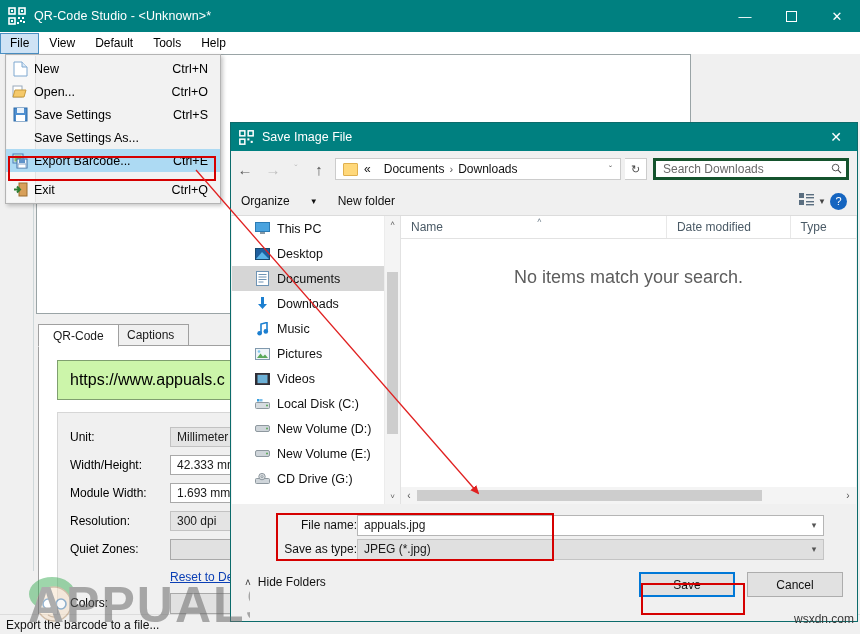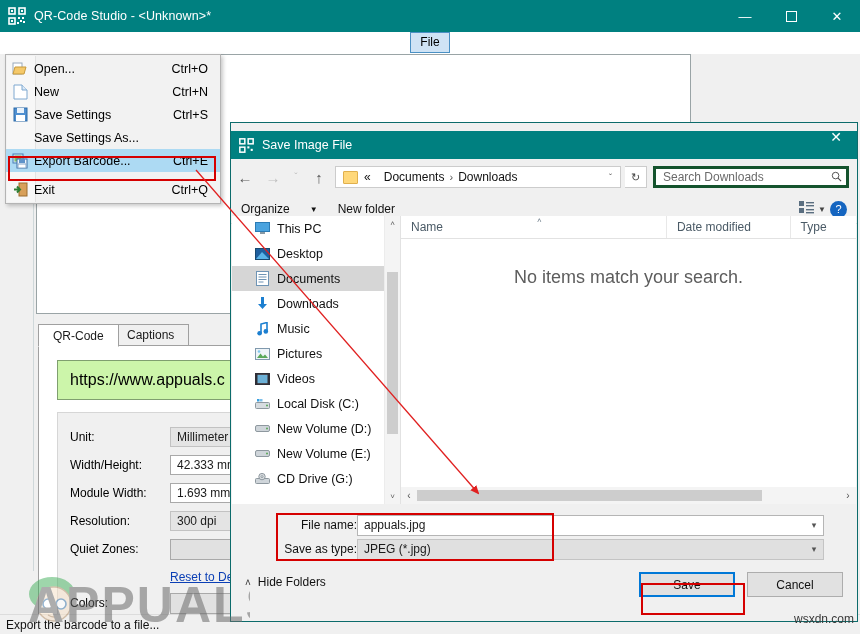--- a/index.html
+++ b/index.html
@@ -7,21 +7,21 @@
 
   
   #app-window{position:absolute;left:0;top:0;width:860px;height:634px;background:#f0f0f0;}
   #titlebar{position:absolute;left:0;top:0;width:860px;height:32px;background:#008080;color:#fff;display:flex;align-items:center;}
   #titlebar .tb-icon{width:18px;height:18px;margin-left:8px;margin-right:8px;flex:0 0 auto;}
   #titlebar .tb-title{font-size:12.5px;letter-spacing:.1px;}
   #win-buttons{position:absolute;right:0;top:0;height:32px;display:flex;}
   #win-buttons div{width:46px;height:32px;display:flex;align-items:center;justify-content:center;color:#fff;font-size:13px;}
 
   
-  #menubar{position:absolute;left:0;top:32px;width:860px;height:22px;background:#fff;border-bottom:1px solid #e6e6e6;display:flex;align-items:center;flex-direction:column;}
+  #menubar{position:absolute;left:0;top:32px;width:860px;height:22px;background:#fff;border-bottom:1px solid #e6e6e6;display:flex;align-items:center;}
   #menubar .mi{padding:3px 10px;font-size:12px;color:#000;line-height:15px;}
   #menubar .mi.active{background:#cfe3f5;border:1px solid #4a90c4;padding:2px 9px;}
 
   
   #app-body{position:absolute;left:0;top:54px;width:860px;height:580px;background:#f0f0f0;}
   #left-toolbar{position:absolute;left:0;top:0;width:33px;height:517px;background:#f0f0f0;border-right:1px solid #cfd8da;}
   .tool-ico{width:26px;height:26px;margin:3px auto 4px auto;position:relative;}
   .tool-sep{width:24px;height:1px;background:#c9c9c9;margin:4px auto 6px auto;}
 
   #preview-pane{position:absolute;left:36px;top:0;width:655px;height:260px;background:#fff;border:1px solid #9aa4a6;box-sizing:border-box;}
@@ -51,21 +51,21 @@
   #filemenu .gutter{position:absolute;left:1px;top:1px;bottom:1px;width:28px;background:#f7f7f7;border-right:1px solid #e2e2e2;}
   .fm-item{position:relative;height:23px;display:flex;align-items:center;z-index:2;}
   .fm-item .ic{width:28px;display:flex;align-items:center;justify-content:center;}
   .fm-item .lb{flex:1;font-size:12.5px;color:#000;}
   .fm-item .sc{padding-right:12px;font-size:12.5px;color:#000;}
   .fm-item.hl{background:#addaf3;}
   #fm-export-hl{position:absolute;left:2px;width:208px;height:25px;border:2px solid #d50000;box-sizing:border-box;z-index:5;pointer-events:none;}
 
   
   #savedlg{position:absolute;left:230px;top:122px;width:628px;height:500px;background:#f0f0f0;border:1px solid #0c6b6b;box-sizing:border-box;z-index:50;}
-  #sd-title{height:28px;background:#008080;display:flex;align-items:center;color:#fff;margin-top:8px;}
+  #sd-title{height:28px;background:#008080;display:flex;align-items:center;color:#fff;}
   #sd-title .qr{width:15px;height:15px;margin:0 8px 0 8px;}
   #sd-title .t{font-size:12.5px;}
   #sd-close{position:absolute;right:0;top:0;width:42px;height:28px;display:flex;align-items:center;justify-content:center;color:#fff;font-size:14px;}
 
   #sd-nav{height:36px;display:flex;align-items:center;background:#f0f0f0;}
   .navbtn{width:28px;height:28px;display:flex;align-items:center;justify-content:center;color:#5a5a5a;font-size:15px;}
   .navbtn.dim{color:#bdbdbd;}
   #crumbs{flex:1;height:22px;margin:0 4px 0 2px;background:#fff;border:1px solid #ccc;display:flex;align-items:center;box-sizing:border-box;}
   #crumbs .fld{width:13px;height:11px;background:#ffd87a;border:1px solid #e0b04e;margin:0 6px 0 7px;border-radius:1px;}
   #crumbs .ctxt{font-size:12px;color:#111;}
@@ -252,38 +252,38 @@
       <span>Export the barcode to a file...</span>
     </div>
   </div>
 </div>
 
 <div id="filemenu">
   <div class="gutter"></div>
 
   <div class="fm-item">
     <span class="ic">
+      <svg width="15" height="16" viewBox="0 0 15 16">
+          <path d="M1 1h8l5 5v9H1z" fill="#fff" stroke="#7fa8d0"></path>
+          <path d="M9 1v5h5" fill="#dceaf7" stroke="#7fa8d0"></path>
+        </svg>
+    </span>
+    <span class="lb">New</span>
+    <span class="sc">Ctrl+N</span>
+  </div>
+
+  <div class="fm-item">
+    <span class="ic">
       <svg width="16" height="15" viewBox="0 0 16 15">
           <rect x="1" y="2" width="9" height="11" fill="#fff" stroke="#9ab"></rect>
           <path d="M3 6h11l-2 7H1z" fill="#f5c96a" stroke="#c79a3c"></path>
         </svg>
     </span>
     <span class="lb">Open...</span>
     <span class="sc">Ctrl+O</span>
-  </div>
-
-  <div class="fm-item">
-    <span class="ic">
-      <svg width="15" height="16" viewBox="0 0 15 16">
-          <path d="M1 1h8l5 5v9H1z" fill="#fff" stroke="#7fa8d0"></path>
-          <path d="M9 1v5h5" fill="#dceaf7" stroke="#7fa8d0"></path>
-        </svg>
-    </span>
-    <span class="lb">New</span>
-    <span class="sc">Ctrl+N</span>
   </div>
 
   <div class="fm-item">
     <span class="ic">
       <svg width="15" height="15" viewBox="0 0 15 15">
           <rect x="1" y="1" width="13" height="13" fill="#4f8fd0" stroke="#2d6aa8"></rect>
           <rect x="4" y="1" width="7" height="5" fill="#e9f2fb"></rect>
           <rect x="3" y="8" width="9" height="6" fill="#fff"></rect>
         </svg>
     </span>

